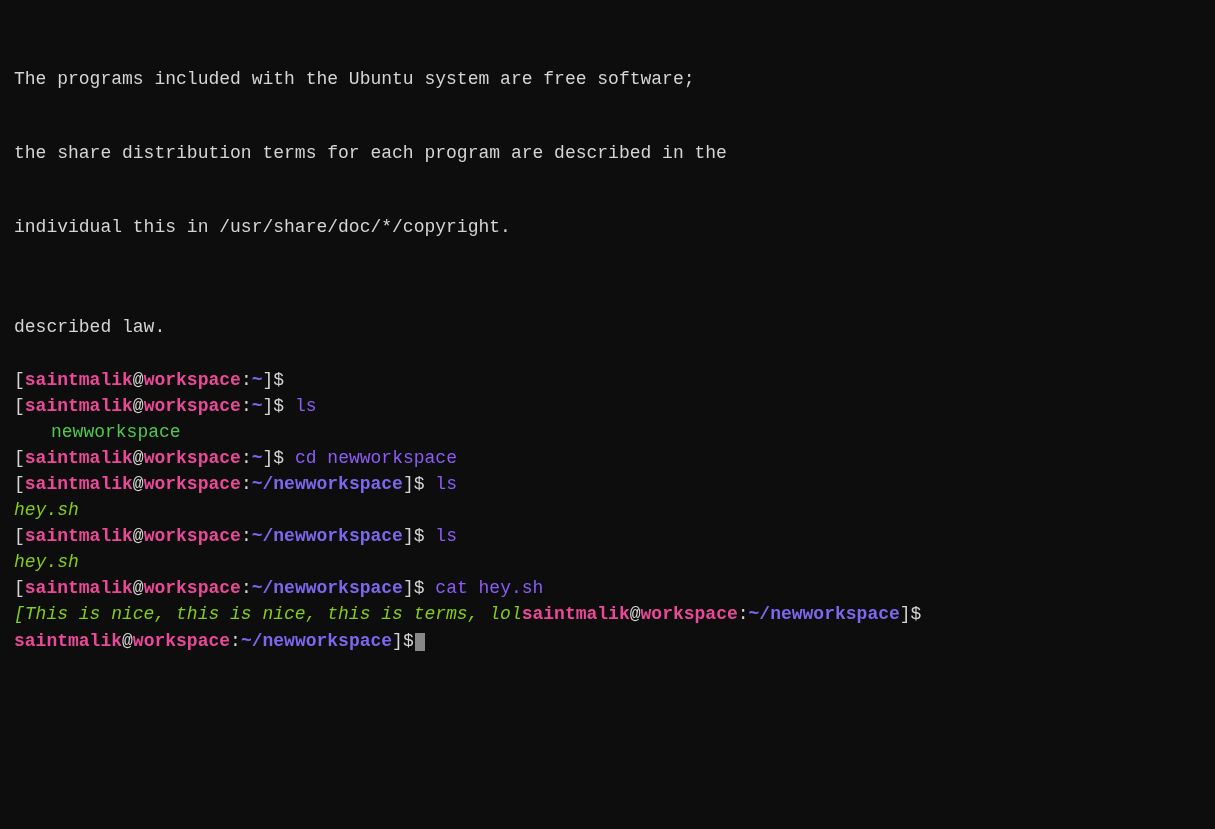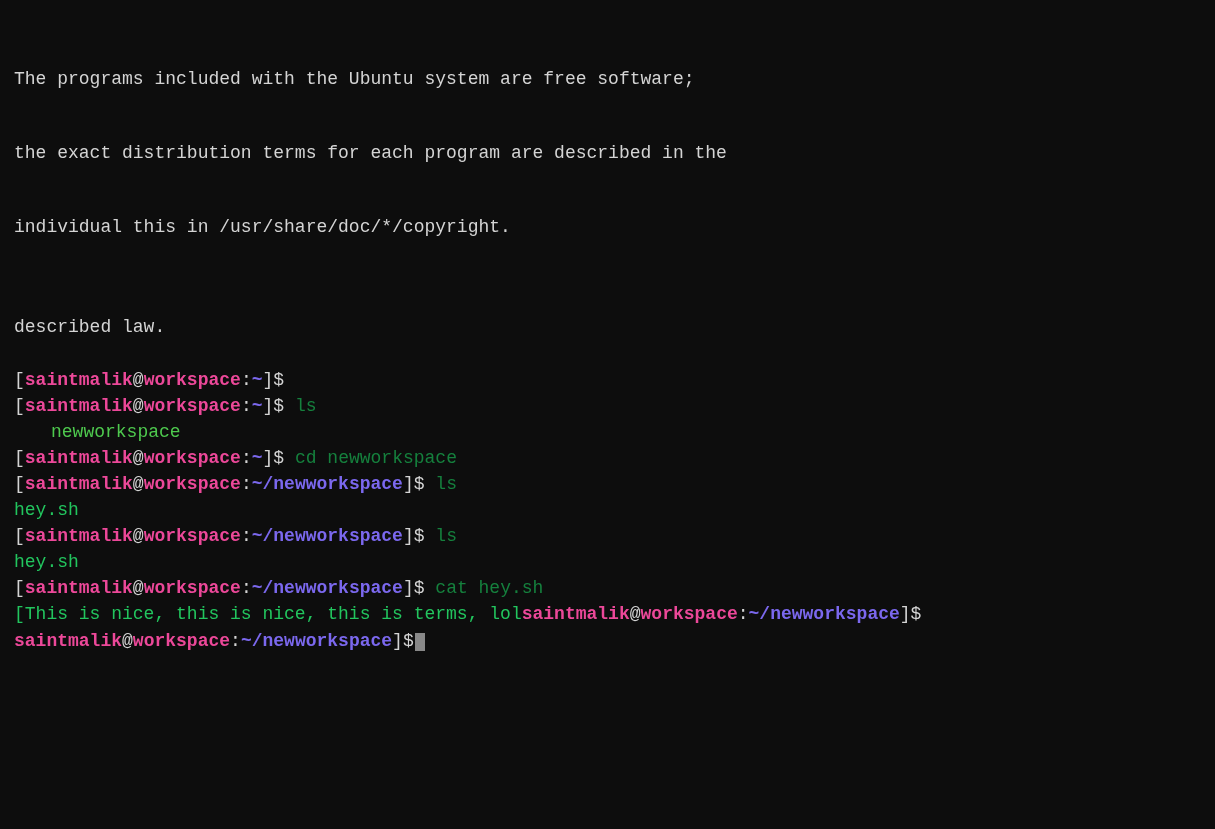--- a/index.html
+++ b/index.html
@@ -46,30 +46,31 @@
     .prompt-path {
       color: #7b68ee;
       font-weight: bold;
     }
 
     .prompt-dollar {
       color: #d4d4d4;
     }
 
     .prompt-command {
-      color: #15803d;
+      color: #8b5cf6;
     }
 
     .dir-output {
       color: #4ec94e;
       margin-left: 37px;
     }
 
     .file-output {
-      color: #22c55e;
+      color: #84cc16;
+      font-style: italic;
     }
 
     .cursor {
       display: inline-block;
       width: 10px;
       height: 18px;
       background-color: #888;
       vertical-align: text-bottom;
       margin-left: 1px;
     }
@@ -78,21 +79,21 @@
       display: block;
       height: 1.45em;
     }
   </style>
 </head>
 <body>
 
 <div class="terminal">
 
   <span class="line white">The programs included with the Ubuntu system are free software;</span>
-  <span class="line white">the exact distribution terms for each program are described in the</span>
+  <span class="line white">the share distribution terms for each program are described in the</span>
   <span class="line white">individual this in /usr/share/doc/*/copyright.</span>
 
   <span class="blank-line"></span>
 
   <span class="line white">described law.</span>
 
   <span class="blank-line"></span>
 
   <span class="line"><span class="prompt-bracket">[</span><span class="prompt-user">saintmalik</span><span class="prompt-bracket">@</span><span class="prompt-user">workspace</span><span class="prompt-bracket">:</span><span class="prompt-path">~</span><span class="prompt-bracket">]</span><span class="prompt-dollar">$</span></span>
 

